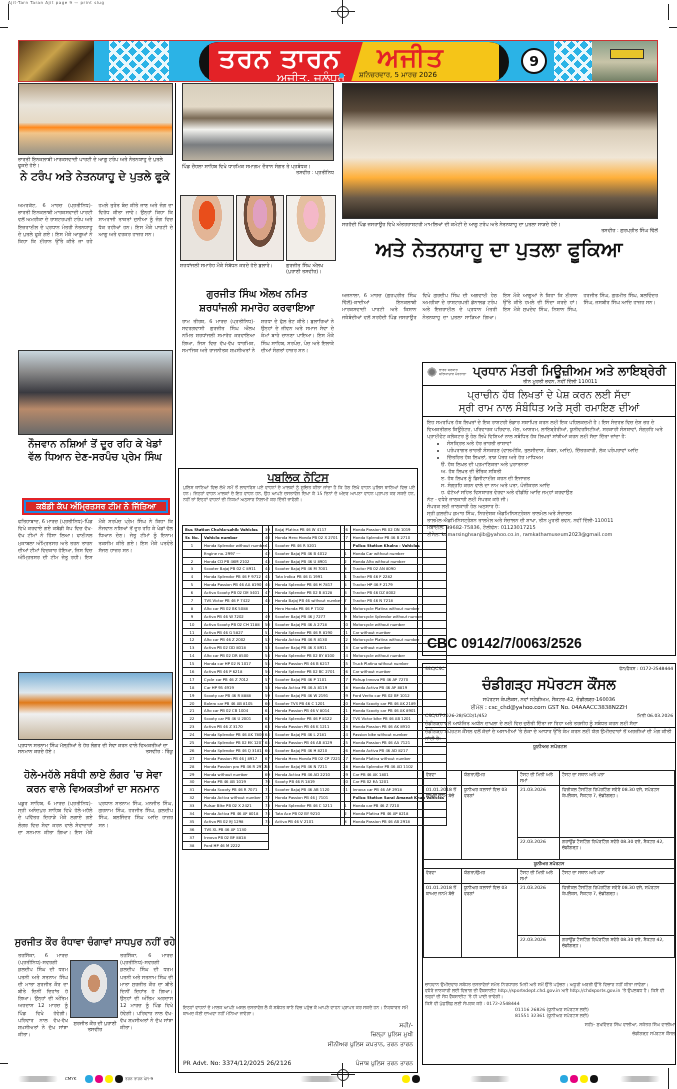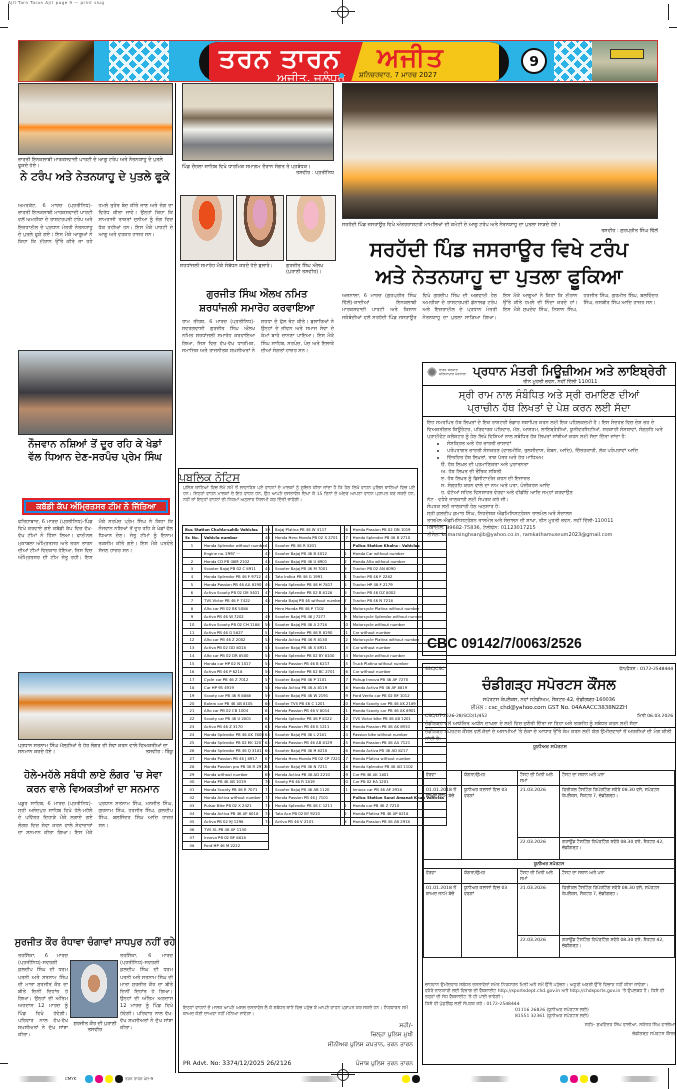--- a/index.html
+++ b/index.html
@@ -44,21 +44,21 @@
   .ph-night { background: linear-gradient(180deg,#2a2520 0%,#5a4a3a 20%,#d8ccb8 35%,#f0e6d6 55%,#ffb03a 70%,#6a5a48 85%,#2a2520 100%); }
   .ph-crowd { background: linear-gradient(180deg,#c9d6de 0%,#8a8a8a 25%,#3a3a40 50%,#b88a6a 70%,#6a6a6a 100%); }
   .ph-kabaddi { background: linear-gradient(180deg,#7ab0d6 0%,#dfe8ee 30%,#e07a1a 45%,#f0f0f0 62%,#c8b8a0 100%); }
   .ph-woman { background: radial-gradient(ellipse at 50% 40%, #c98f6a 0 18%, #e6e6e6 19% 40%, #7a8fa8 41%); }
 
   .banner-blue { position: absolute; left: 22px; top: 498px; width: 148px; height: 17px; background: #1e88e5; border: 2px solid #e32227; }
   .banner-blue span { display: block; background: #d62828; margin: 2px; height: 9px; font-size: 8px; line-height: 9px; color: #fff; font-weight: bold; text-align: center; }
 
   
   .notice { position: absolute; left: 178px; top: 468px; width: 240px; height: 605px; border: 1px solid #111; }
-  .notice .n-title { position: absolute; left: 0; top: 2px; width: 100%; font-size: 11px; font-weight: normal; text-decoration: underline; }
+  .notice .n-title { position: absolute; left: 0; top: 2px; width: 100%; text-align: center; font-size: 11px; font-weight: bold; text-decoration: underline; }
   .notice .n-intro { position: absolute; left: 4px; top: 16px; width: 232px; font-size: 4.5px; line-height: 6px; color: #333; text-align: justify; }
   .vtable { position: absolute; top: 56px; font-size: 3.8px; border-collapse: collapse; }
   .vtable td { border: 0.5px solid #222; height: 7.9px; padding: 0 2px; white-space: nowrap; overflow: hidden; }
   .vtable td.sn { width: 10px; text-align: center; }
   .vtable td.nm { width: 58px; }
   .vtable tr.hdr td { font-weight: bold; }
   .notice .n-foot { position: absolute; left: 4px; top: 536px; width: 232px; font-size: 4.5px; line-height: 6px; color: #333; }
   .notice .n-sig { position: absolute; right: 4px; font-size: 6px; text-align: right; }
   .notice .n-adv { position: absolute; left: 4px; top: 590px; font-size: 6px; }
 
@@ -112,21 +112,21 @@
   <div class="img-left"></div>
   <div class="diamonds" style="left:90px"></div>
   <div class="diamonds" style="left:535px"></div>
   <div class="title-pill">
     <div class="red"></div>
     <div class="yellow"></div>
     <div class="t1">ਤਰਨ ਤਾਰਨ</div>
     <div class="t2">ਅਜੀਤ</div>
     <div class="sub1">ਅਜੀਤ, ਜਲੰਧਰ</div>
     <div class="dot"></div>
-    <div class="sub2">ਸ਼ਨਿਚਰਵਾਰ, 7 ਮਾਰਚ 2027</div>
+    <div class="sub2">ਸ਼ਨਿਚਰਵਾਰ, 5 ਮਾਰਚ 2026</div>
   </div>
   <div class="page-no">9</div>
   <div class="img-right">
       <div class="sign"></div>
     </div>
 </div>
 
 <div class="photo ph-fire1" style="left:18px;top:83px;width:155px;height:72px"></div>
 <div class="caption" style="left:18px;top:156px;width:155px">ਭਾਰਤੀ ਇਨਕਲਾਬੀ ਮਾਰਕਸਵਾਦੀ ਪਾਰਟੀ ਦੇ ਆਗੂ ਟਰੰਪ ਅਤੇ ਨੇਤਨਯਾਹੂ ਦੇ ਪੁਤਲੇ ਫੂਕਦੇ ਹੋਏ।</div>
 <div class="headline" style="left:14px;top:170px;width:162px;font-size:11px;line-height:14px">
@@ -175,21 +175,20 @@
   <div>ਸ਼ਰਧਾਂਜਲੀ ਸਮਾਰੋਹ ਕਰਵਾਇਆ</div>
 </div>
 <div class="body-text" style="left:182px;top:318px;width:152px;height:148px;column-count:2">ਰਾਮ ਤੀਰਥ, 6 ਮਾਰਚ (ਪ੍ਰਤੀਨਿਧ)-ਸਵਰਗਵਾਸੀ ਗੁਰਜੀਤ ਸਿੰਘ ਔਲਖ ਨਮਿਤ ਸ਼ਰਧਾਂਜਲੀ ਸਮਾਰੋਹ ਕਰਵਾਇਆ ਗਿਆ, ਜਿਸ ਵਿਚ ਵੱਖ-ਵੱਖ ਧਾਰਮਿਕ, ਸਮਾਜਿਕ ਅਤੇ ਰਾਜਨੀਤਕ ਸ਼ਖ਼ਸੀਅਤਾਂ ਨੇ ਸ਼ਰਧਾ ਦੇ ਫੁੱਲ ਭੇਟ ਕੀਤੇ। ਬੁਲਾਰਿਆਂ ਨੇ ਉਨ੍ਹਾਂ ਦੇ ਜੀਵਨ ਅਤੇ ਸਮਾਜ ਸੇਵਾ ਦੇ ਕੰਮਾਂ ਬਾਰੇ ਚਾਨਣਾ ਪਾਇਆ। ਇਸ ਮੌਕੇ ਸਿੰਘ ਸਾਹਿਬ, ਸਰਪੰਚ, ਪੰਚ ਅਤੇ ਇਲਾਕੇ ਦੀਆਂ ਸੰਗਤਾਂ ਹਾਜ਼ਰ ਸਨ।</div>
 
 <div class="photo ph-night" style="left:342px;top:83px;width:316px;height:136px"></div>
 <div class="caption" style="left:342px;top:221px;width:316px">
   <div>ਸਰਹੱਦੀ ਪਿੰਡ ਜਸਰਾਊਰ ਵਿਖੇ ਅੰਤਰਰਾਸ਼ਟਰੀ ਮਾਮਲਿਆਂ ਦੀ ਕਮੇਟੀ ਦੇ ਆਗੂ ਟਰੰਪ ਅਤੇ ਨੇਤਨਯਾਹੂ ਦਾ ਪੁਤਲਾ ਸਾੜਦੇ ਹੋਏ।</div>
   <div style="text-align:right">ਤਸਵੀਰ : ਗੁਰਪ੍ਰੀਤ ਸਿੰਘ ਢਿੱਲੋਂ</div>
 </div>
 <div class="headline" style="left:338px;top:236px;width:322px;font-size:20px;line-height:27px">
-  <div>ਸਰਹੱਦੀ ਪਿੰਡ ਜਸਰਾਊਰ ਵਿਖੇ ਟਰੰਪ</div>
   <div>ਅਤੇ ਨੇਤਨਯਾਹੂ ਦਾ ਪੁਤਲਾ ਫੂਕਿਆ</div>
 </div>
 <div class="body-text" style="left:342px;top:292px;width:316px;height:64px;column-count:4">ਅਜਨਾਲਾ, 6 ਮਾਰਚ (ਗੁਰਪ੍ਰੀਤ ਸਿੰਘ ਢਿੱਲੋਂ)-ਕਾਦੀਆਂ ਇਨਕਲਾਬੀ ਮਾਰਕਸਵਾਦੀ ਪਾਰਟੀ ਅਤੇ ਕਿਸਾਨ ਜਥੇਬੰਦੀਆਂ ਵਲੋਂ ਸਰਹੱਦੀ ਪਿੰਡ ਜਸਰਾਊਰ ਵਿਖੇ ਗੁਰਦੀਪ ਸਿੰਘ ਦੀ ਅਗਵਾਈ ਹੇਠ ਅਮਰੀਕਾ ਦੇ ਰਾਸ਼ਟਰਪਤੀ ਡੋਨਾਲਡ ਟਰੰਪ ਅਤੇ ਇਜ਼ਰਾਈਲ ਦੇ ਪ੍ਰਧਾਨ ਮੰਤਰੀ ਨੇਤਨਯਾਹੂ ਦਾ ਪੁਤਲਾ ਸਾੜਿਆ ਗਿਆ। ਇਸ ਮੌਕੇ ਆਗੂਆਂ ਨੇ ਕਿਹਾ ਕਿ ਈਰਾਨ ਉੱਤੇ ਕੀਤੇ ਹਮਲੇ ਦੀ ਨਿੰਦਾ ਕਰਦੇ ਹਾਂ। ਇਸ ਮੌਕੇ ਸੁਖਦੇਵ ਸਿੰਘ, ਨਿਸ਼ਾਨ ਸਿੰਘ, ਹਰਜੀਤ ਸਿੰਘ, ਗੁਰਮੀਤ ਸਿੰਘ, ਬਲਵਿੰਦਰ ਸਿੰਘ, ਜਸਬੀਰ ਸਿੰਘ ਆਦਿ ਹਾਜ਼ਰ ਸਨ।</div>
 
 <div class="notice">
   <div class="n-title">ਪਬਲਿਕ ਨੋਟਿਸ</div>
   <div class="n-intro">ਪੁਲਿਸ ਥਾਣਿਆਂ ਵਿਚ ਲੰਮੇ ਸਮੇਂ ਤੋਂ ਲਾਵਾਰਿਸ ਪਏ ਵਾਹਨਾਂ ਦੇ ਮਾਲਕਾਂ ਨੂੰ ਸੂਚਿਤ ਕੀਤਾ ਜਾਂਦਾ ਹੈ ਕਿ ਹੇਠ ਲਿਖੇ ਵਾਹਨ ਪੁਲਿਸ ਥਾਣਿਆਂ ਵਿਚ ਪਏ ਹਨ। ਜਿਨ੍ਹਾਂ ਵਾਹਨ ਮਾਲਕਾਂ ਦੇ ਇਹ ਵਾਹਨ ਹਨ, ਉਹ ਆਪਣੇ ਦਸਤਾਵੇਜ਼ ਦਿਖਾ ਕੇ 15 ਦਿਨਾਂ ਦੇ ਅੰਦਰ ਆਪਣਾ ਵਾਹਨ ਪ੍ਰਾਪਤ ਕਰ ਸਕਦੇ ਹਨ, ਨਹੀਂ ਤਾਂ ਇਨ੍ਹਾਂ ਵਾਹਨਾਂ ਦੀ ਨਿਯਮਾਂ ਅਨੁਸਾਰ ਨਿਲਾਮੀ ਕਰ ਦਿੱਤੀ ਜਾਵੇਗੀ।</div>
   <table class="vtable" style="left:3px">
     <tbody>
         <tr class="hdr">
@@ -681,22 +680,22 @@
 
 <div class="adbox">
   <div class="emblem"></div>
   <div class="org-small">
     <div>ਭਾਰਤ ਸਰਕਾਰ</div>
     <div>ਸਭਿਆਚਾਰ ਮੰਤਰਾਲਾ</div>
   </div>
   <div class="ad-title">ਪ੍ਰਧਾਨ ਮੰਤਰੀ ਮਿਊਜ਼ੀਅਮ ਅਤੇ ਲਾਇਬ੍ਰੇਰੀ</div>
   <div class="ad-addr">ਤੀਨ ਮੂਰਤੀ ਭਵਨ, ਨਵੀਂ ਦਿੱਲੀ 110011</div>
   <div class="ad-sub">
+    <div>ਪ੍ਰਾਚੀਨ ਹੱਥ ਲਿਖਤਾਂ ਦੇ ਪੇਸ਼ ਕਰਨ ਲਈ ਸੱਦਾ</div>
     <div>ਸ੍ਰੀ ਰਾਮ ਨਾਲ ਸੰਬੰਧਿਤ ਅਤੇ ਸ੍ਰੀ ਰਮਾਇਣ ਦੀਆਂ</div>
-    <div>ਪ੍ਰਾਚੀਨ ਹੱਥ ਲਿਖਤਾਂ ਦੇ ਪੇਸ਼ ਕਰਨ ਲਈ ਸੱਦਾ</div>
   </div>
   <div class="ad-body">
     <div>ਇਹ ਸਮਰਪਿਤ ਹੱਥ ਲਿਖਤਾਂ ਦੇ ਇਕ ਰਾਸ਼ਟਰੀ ਭੰਡਾਰ ਸਥਾਪਿਤ ਕਰਨ ਲਈ ਇਕ ਪਹਿਲਕਦਮੀ ਹੈ। ਇਸ ਸੰਦਰਭ ਵਿਚ ਦੇਸ਼ ਭਰ ਦੇ ਵਿਅਕਤੀਗਤ ਕਿਊਰੇਟਰ, ਪਰਿਵਾਰਕ ਪਰਿਵਾਰ, ਮੱਠ, ਆਸ਼ਰਮ, ਲਾਇਬ੍ਰੇਰੀਆਂ, ਯੂਨੀਵਰਸਿਟੀਆਂ, ਸਰਕਾਰੀ ਸੰਸਥਾਵਾਂ, ਸੰਗ੍ਰਹਿ ਅਤੇ ਪ੍ਰਾਈਵੇਟ ਕਲੈਕਟਰ ਨੂੰ ਹੇਠ ਲਿਖੇ ਵਿਸ਼ਿਆਂ ਨਾਲ ਸਬੰਧਿਤ ਹੱਥ ਲਿਖਤਾਂ ਸਾਂਝੀਆਂ ਕਰਨ ਲਈ ਸੱਦਾ ਦਿੱਤਾ ਜਾਂਦਾ ਹੈ:</div>
     <ul>
       <li>ਸੰਸਕ੍ਰਿਤ ਅਤੇ ਹੋਰ ਭਾਰਤੀ ਭਾਸ਼ਾਵਾਂ</li>
       <li>ਪਰੰਪਰਾਗਤ ਭਾਰਤੀ ਸੰਸਕਰਣ (ਵਾਲਮੀਕਿ, ਤੁਲਸੀਦਾਸ, ਕੰਬਨ, ਆਦਿ), ਚਿੱਤਰਕਾਰੀ, ਲੋਕ ਪਰੰਪਰਾਵਾਂ ਆਦਿ</li>
       <li>ਚਿੱਤਰਿਤ ਹੱਥ ਲਿਖਤਾਂ, ਤਾੜ ਪੱਤਰ ਅਤੇ ਹੋਰ ਮਾਧਿਅਮ</li>
     </ul>
     <div style="margin-left:14px">
       <div>ੳ. ਹੱਥ ਲਿਖਤ ਦੀ ਪ੍ਰਮਾਣਿਕਤਾ ਅਤੇ ਪੁਰਾਤਨਤਾ</div>

